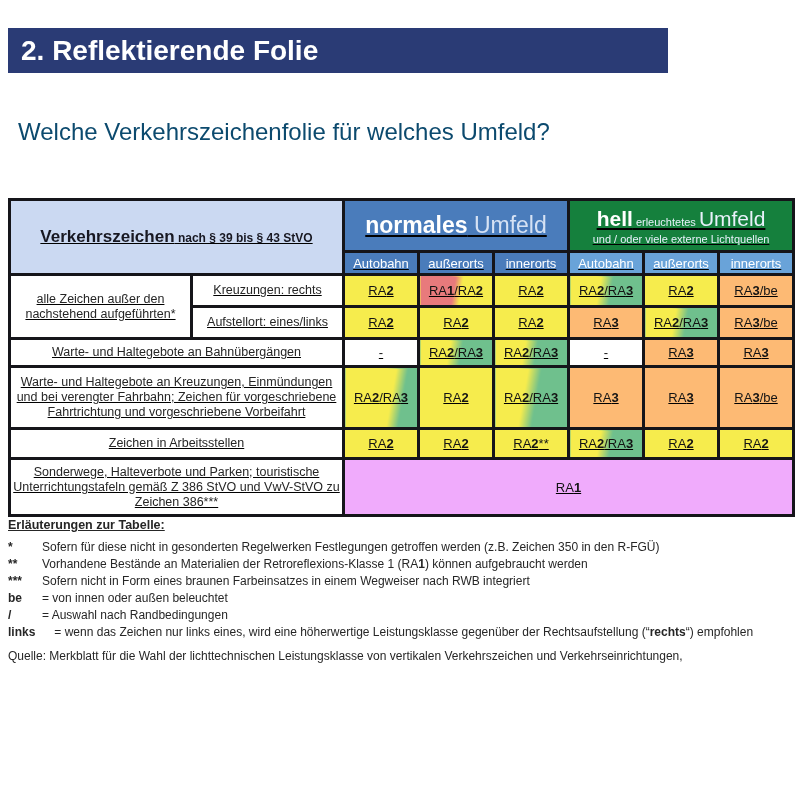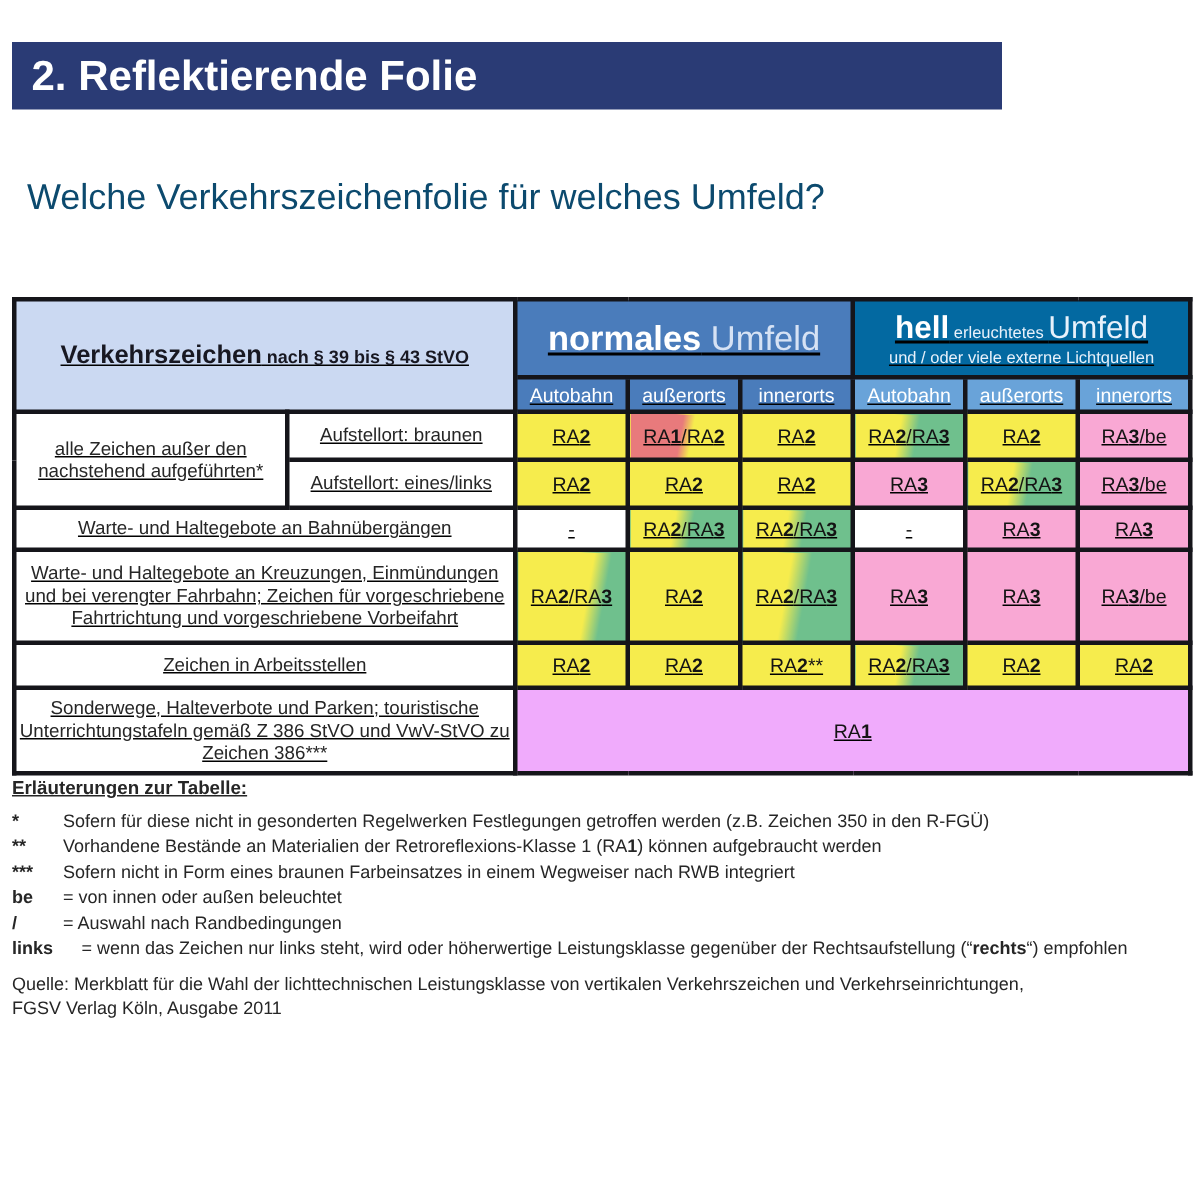--- a/index.html
+++ b/index.html
@@ -34,41 +34,41 @@
   tbody tr:nth-child(4) { height: 62px; }
   tbody tr:nth-child(5) { height: 30px; }
   tbody tr:nth-child(6) { height: 57px; }
 
   .corner { background: #cbd9f2; }
   .corner-title { font-weight: bold; font-size: 17px; color: #181822; }
   .corner-sub   { font-size: 12px; color: #181822; }
 
   .group { color: #ffffff; font-weight: normal; }
   .group-normal { background: #4a7cbb; font-size: 23px; }
-  .group-hell   { background: #0369a1; }
+  .group-hell   { background: #15803d; }
   .g-bold  { font-weight: bold; color: #ffffff; margin-top: 16px; }
   .g-rest  { color: #d6e2f4; }
   .group-hell .g-line1 { font-size: 21px; line-height: 22px; margin-top: 2px; }
   .group-hell .g-mid   { font-size: 11px; color: #e8f1fb; }
   .group-hell .g-rest2 { color: #e8f1fb; }
   .group-hell .g-line2 { font-size: 11px; color: #e8f1fb; line-height: 13px; text-align: center; }
 
   th.col { font-size: 13px; font-weight: normal; color: #ffffff; }
   .col-n { background: #4a7cbb; }
   .col-h { background: #69a3d9; }
 
   td.label-cell {
     background: #ffffff; text-align: left; padding: 3px 6px 3px 8px;
     font-size: 12.5px; color: #262626; line-height: 15px;
   }
   td.data-cell { font-size: 13px; color: #141414; }
   td.data-cell b { font-weight: bold; }
 
   .bg-yellow { background: #f6ec4d; }
-  .bg-green  { background: #f9a8d4; }
+  .bg-green  { background: #fdba74; }
   .bg-white  { background: #ffffff; }
   .bg-red    { background: #f0abfc; }
   .bg-red-yellow { background: linear-gradient(100deg, #e87a7c 0%, #e87a7c 46%, #f6ec4d 56%, #f6ec4d 100%); }
   .bg-yellow-green { background: linear-gradient(100deg, #f6ec4d 0%, #f6ec4d 40%, #6fc08d 56%, #6fc08d 100%); }
   .bg-yellow-green-wide { background: linear-gradient(100deg, #f6ec4d 0%, #f6ec4d 62%, #6fc08d 76%, #6fc08d 100%); }
 
   .footnotes { position: absolute; left: 8px; top: 518px; width: 786px; color: #262626; }
   .fn-head { font-weight: bold; text-decoration: underline; font-size: 12.5px; margin-bottom: 7px; }
   .fn-item { display: flex; font-size: 12px; line-height: 17px; }
   .fn-sym  { font-weight: bold; flex: 0 0 34px; }
@@ -117,21 +117,21 @@
       <th class="col col-n">außerorts</th>
       <th class="col col-n">innerorts</th>
       <th class="col col-h">Autobahn</th>
       <th class="col col-h">außerorts</th>
       <th class="col col-h">innerorts</th>
     </tr>
   </thead>
   <tbody>
       <tr>
         <td class="label-cell" rowspan="2">alle Zeichen außer den nachstehend aufgeführten*</td>
-        <td class="label-cell">Aufstellort: braunen</td>
+        <td class="label-cell">Kreuzungen: rechts</td>
         <td class="data-cell bg-yellow">RA<b>2</b></td>
         <td class="data-cell bg-red-yellow">RA<b>1</b>/RA<b>2</b></td>
         <td class="data-cell bg-yellow">RA<b>2</b></td>
         <td class="data-cell bg-yellow-green">RA<b>2</b>/RA<b>3</b></td>
         <td class="data-cell bg-yellow">RA<b>2</b></td>
         <td class="data-cell bg-green">RA<b>3</b>/be</td>
       </tr>
       <tr>
         <td class="label-cell">Aufstellort: eines/links</td>
         <td class="data-cell bg-yellow">RA<b>2</b></td>
@@ -193,21 +193,20 @@
       <div class="fn-item">
         <span class="fn-sym">be</span>
         <span class="fn-text"><span>= von innen oder außen beleuchtet</span></span>
       </div>
       <div class="fn-item">
         <span class="fn-sym">/</span>
         <span class="fn-text"><span>= Auswahl nach Randbedingungen</span></span>
       </div>
       <div class="fn-item wide">
         <span class="fn-sym">links</span>
-        <span class="fn-text"><span>= wenn das Zeichen nur links steht, wird oder höherwertige Leistungsklasse gegenüber der Rechtsaufstellung (“</span><b>rechts</b><span>“) empfohlen</span></span>
+        <span class="fn-text"><span>= wenn das Zeichen nur links eines, wird eine höherwertige Leistungsklasse gegenüber der Rechtsaufstellung (“</span><b>rechts</b><span>“) empfohlen</span></span>
       </div>
     </div>
 </div>
 
 <div class="source">
   <div>Quelle: Merkblatt für die Wahl der lichttechnischen Leistungsklasse von vertikalen Verkehrszeichen und Verkehrseinrichtungen,</div>
-  <div>FGSV Verlag Köln, Ausgabe 2011</div>
 </div>
 
 </body></html>

